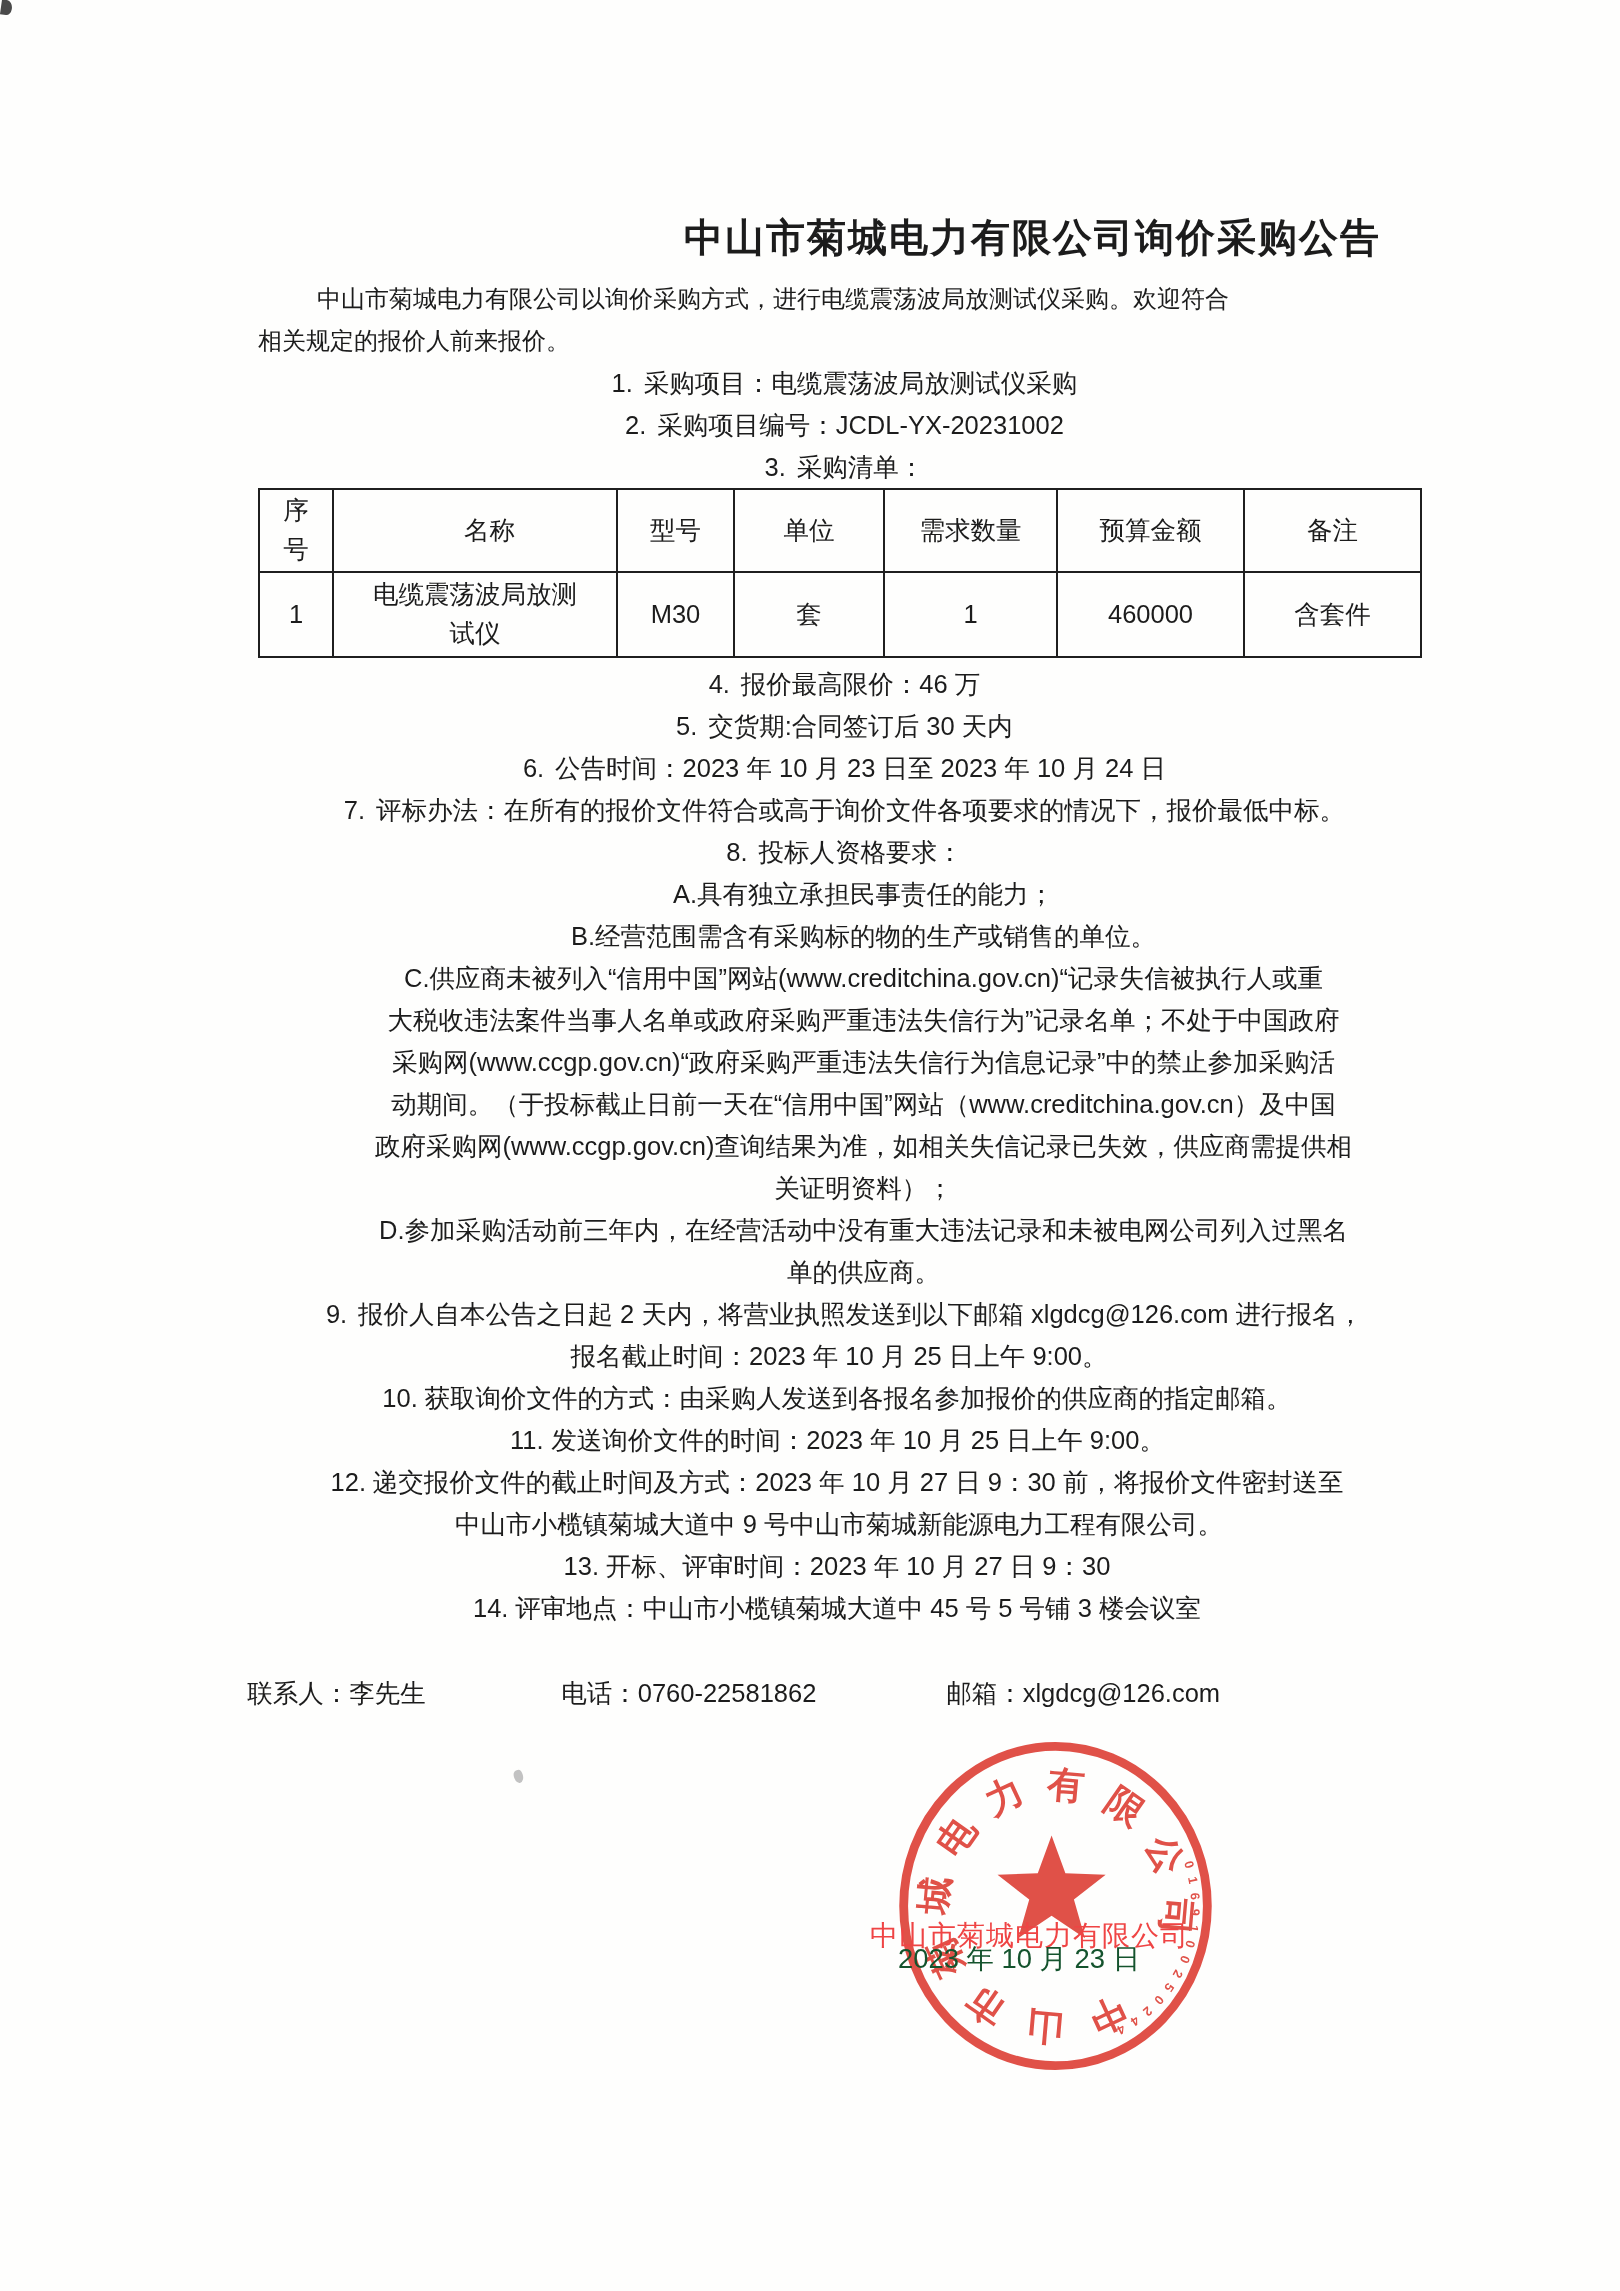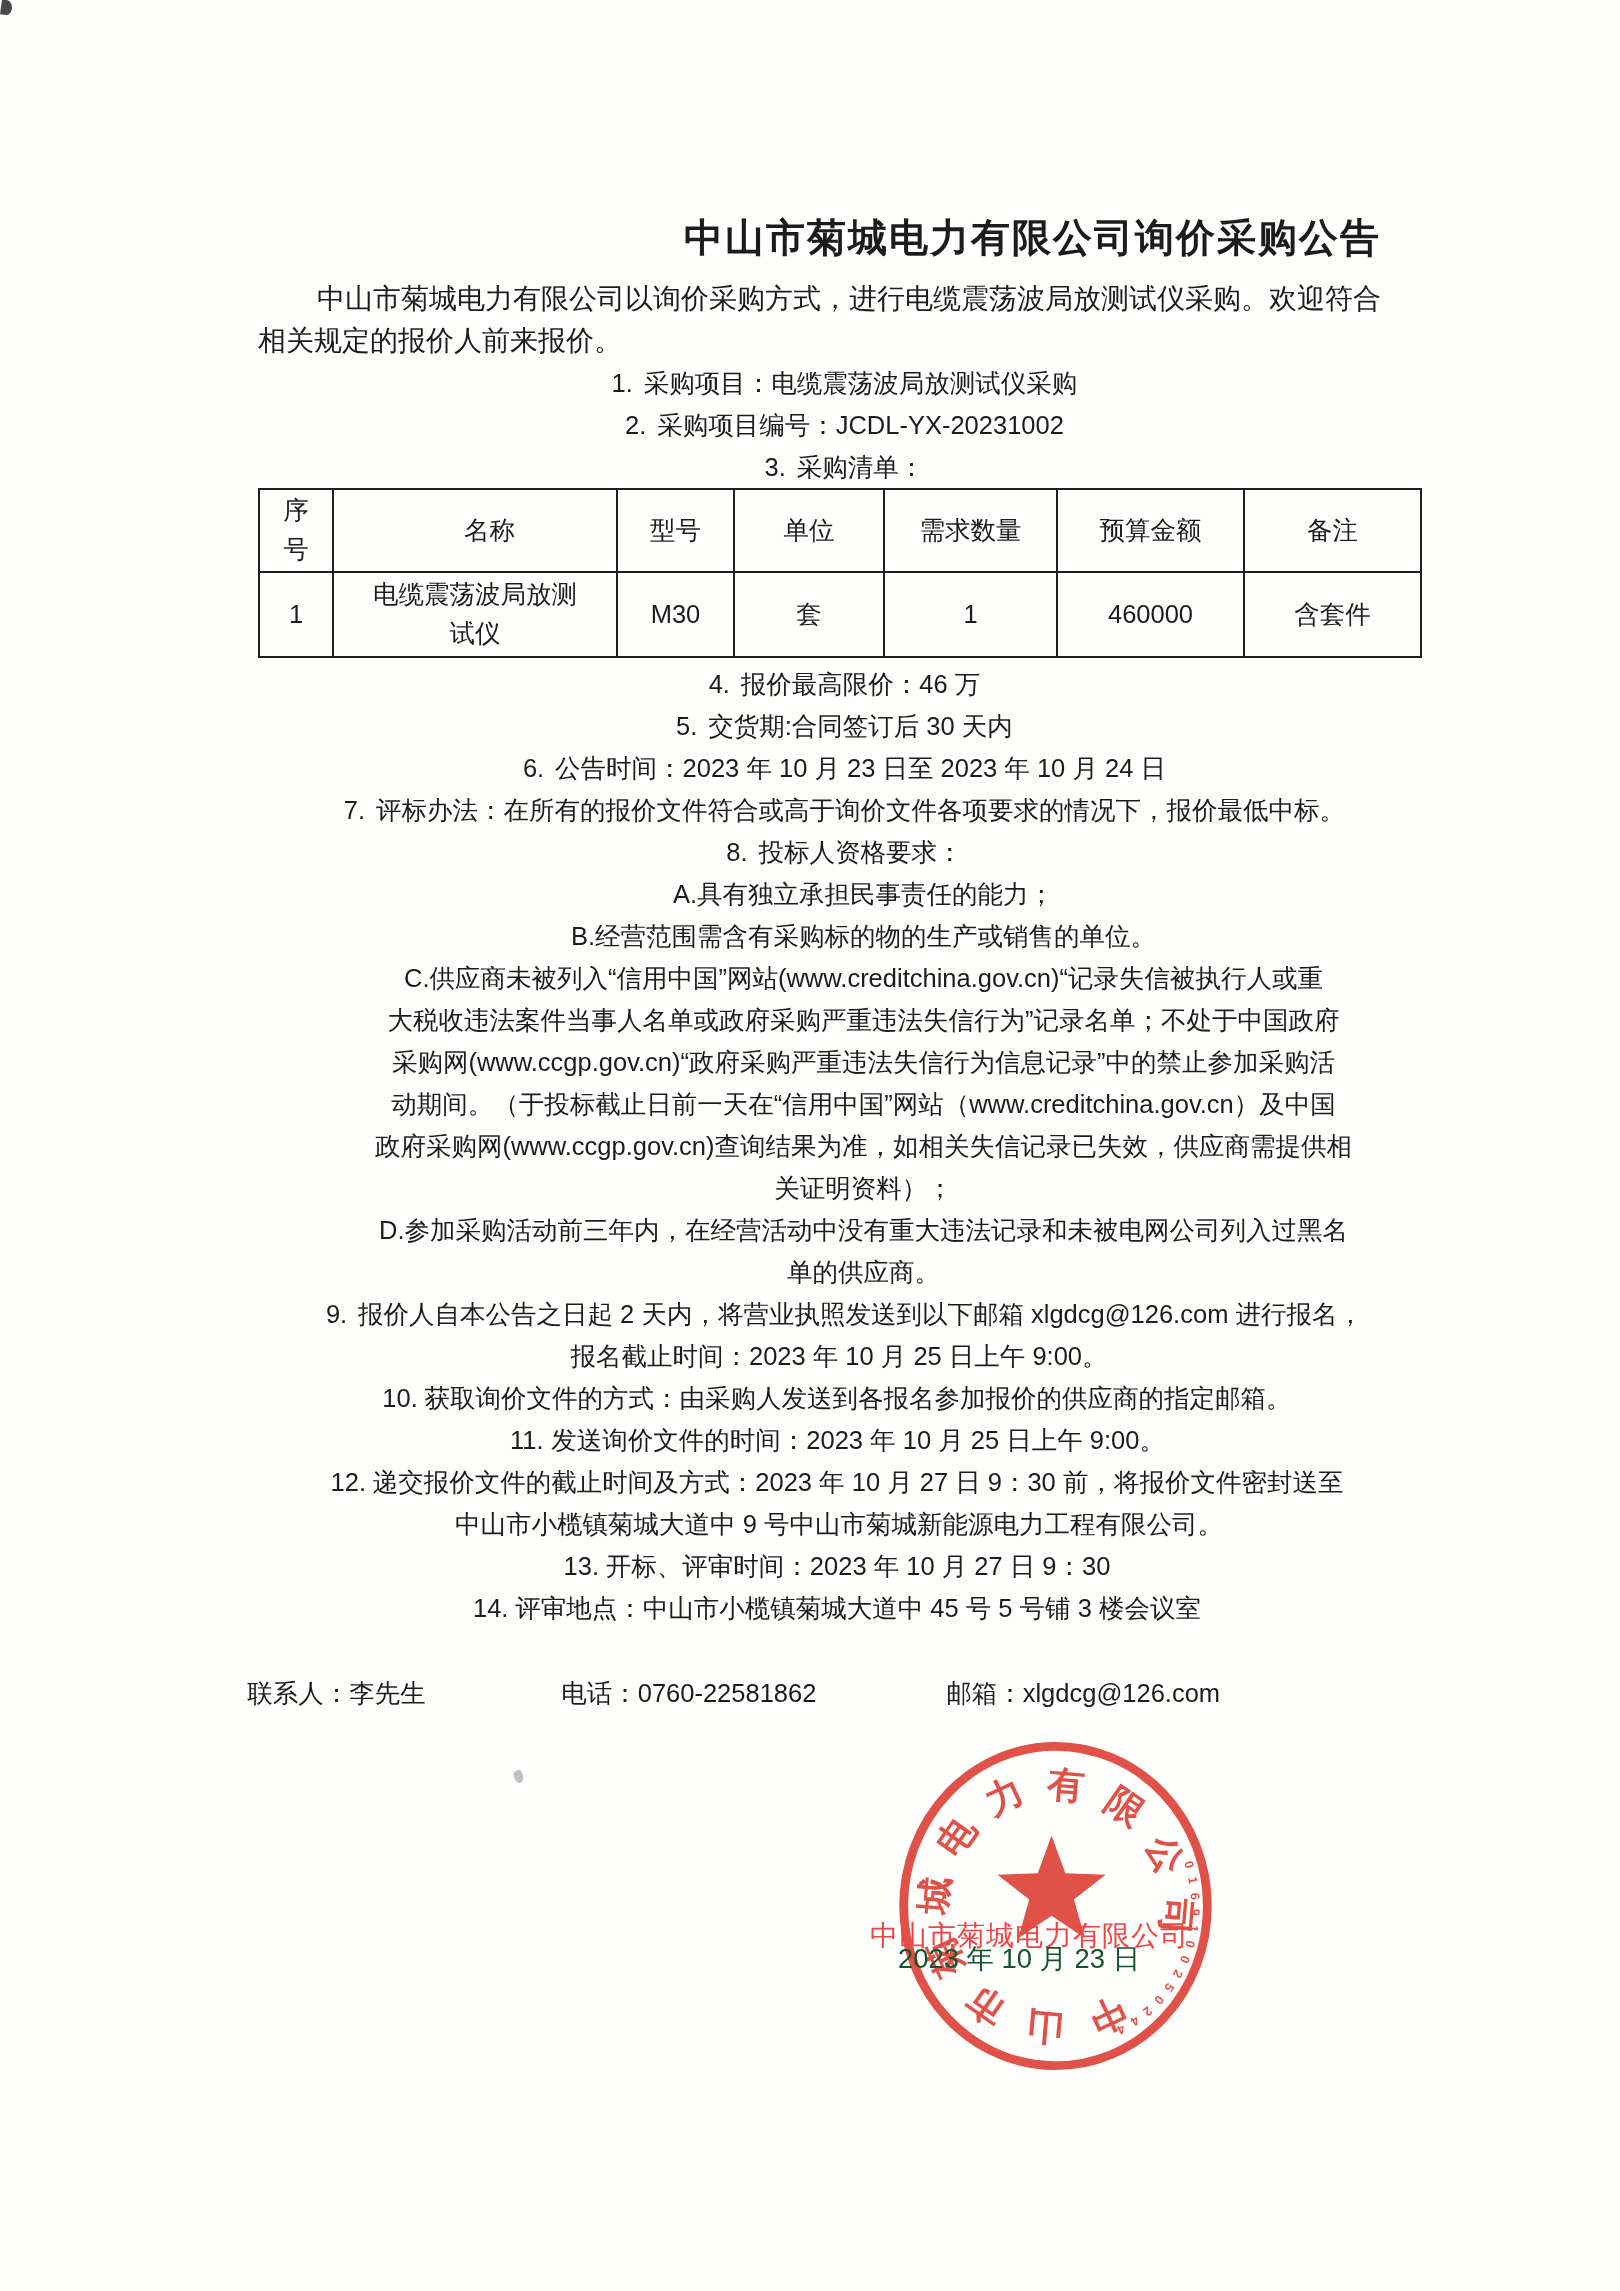--- a/index.html
+++ b/index.html
@@ -14,21 +14,21 @@
     overflow:hidden;
   }
   .title {
     text-align:right;
     font-size:39px; font-weight:bold;
     line-height:45px;
     letter-spacing:2px;
     transform:translateX(-39px);
     white-space:nowrap;
   }
-  .intro { margin-top:17.6px; font-size:28px; line-height:42px; }
+  .intro { margin-top:17.6px; font-size:24px; line-height:42px; }
   .intro .l1 { text-indent:59px; }
   .ln { font-size:25.5px; line-height:42px; white-space:nowrap;text-align:center; }
   .ln .num  { display:inline-block; width:43px; }
   .ln2 .num { display:inline-block; width:49px; margin-left:-10.8px; }
   .sub   { padding-left:49px; }
   .flush { padding-left:0; }
   table.purchase {
     border-collapse:collapse;
     table-layout:fixed;
     width:1162px;

